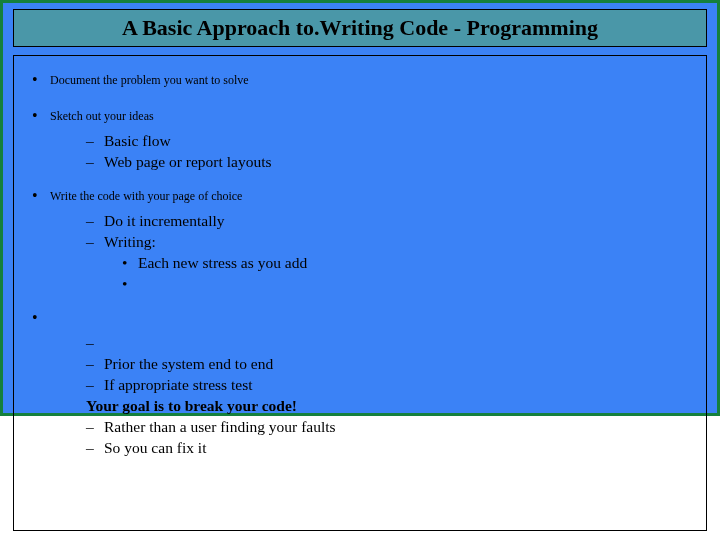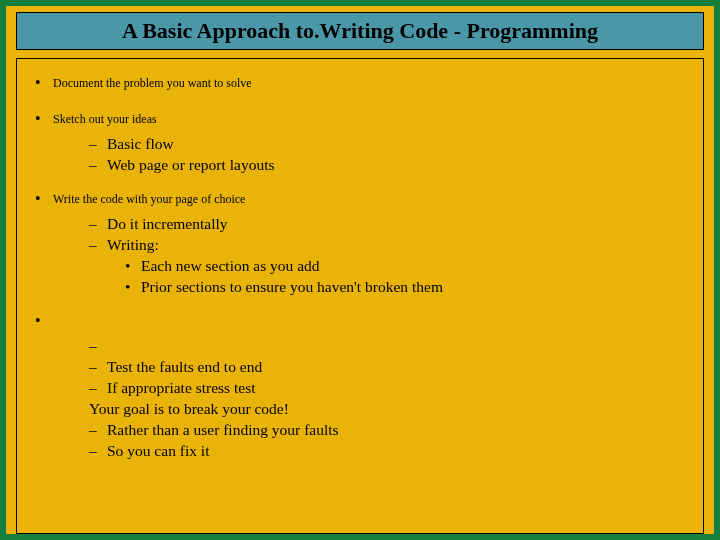--- a/index.html
+++ b/index.html
@@ -5,24 +5,24 @@
   * { margin: 0; padding: 0; box-sizing: border-box; }
   body {
     width: 720px;
     height: 540px;
     background: #fff;
     font-family: "Times New Roman", Times, serif;
     overflow: hidden;
   }
   .slide {
     width: 720px;
-    height: 540px;
-    border: 6px solid #15803d;
+    height: 416px;
+    border: 3px solid #15803d;
     position: relative;
-    background: #eab308;
+    background: #3b82f6;
   }
   .title-bar {
     margin: 6px 10px 0 10px;
     height: 38px;
     background: #4a97a8;
     border: 1px solid #000;
     display: flex;
     align-items: center;
     justify-content: center;
   }
@@ -78,21 +78,21 @@
   .tert-line {
     font-size: 15.5px;
     line-height: 21px;
     display: flex;
   }
   .tert-line .dot {
     width: 16px;
     flex: 0 0 16px;
   }
   .bold-inline {
-    font-weight: normal;
+    font-weight: bold;
     font-size: 15.5px;
     line-height: 21px;
     padding-left: 0;
   }
 </style>
 </head>
 <body>
 
 <div class="slide">
 
@@ -131,39 +131,38 @@
           <span class="dash">–</span>
           <span>Do it incrementally</span>
         </div>
       <div class="dash-line">
           <span class="dash">–</span>
           <span>Writing:</span>
         </div>
       <div class="tert-block">
         <div class="tert-line">
             <span class="dot">•</span>
-            <span>Each new section as you add</span>
+            <span>Each new stress as you add</span>
           </div>
         <div class="tert-line">
             <span class="dot">•</span>
-            <span>Prior sections to ensure you haven't broken them</span>
           </div>
       </div>
     </div>
 
     <div class="top-item tight">
       <span class="bullet-dot">•</span>
     </div>
     <div class="sub-block tight">
       <div class="dash-line">
           <span class="dash">–</span>
         </div>
       <div class="dash-line">
           <span class="dash">–</span>
-          <span>Test the faults end to end</span>
+          <span>Prior the system end to end</span>
         </div>
       <div class="dash-line">
           <span class="dash">–</span>
           <span>If appropriate stress test</span>
         </div>
       <div class="bold-inline">Your goal is to break your code!</div>
       <div class="dash-line">
           <span class="dash">–</span>
           <span>Rather than a user finding your faults</span>
         </div>

